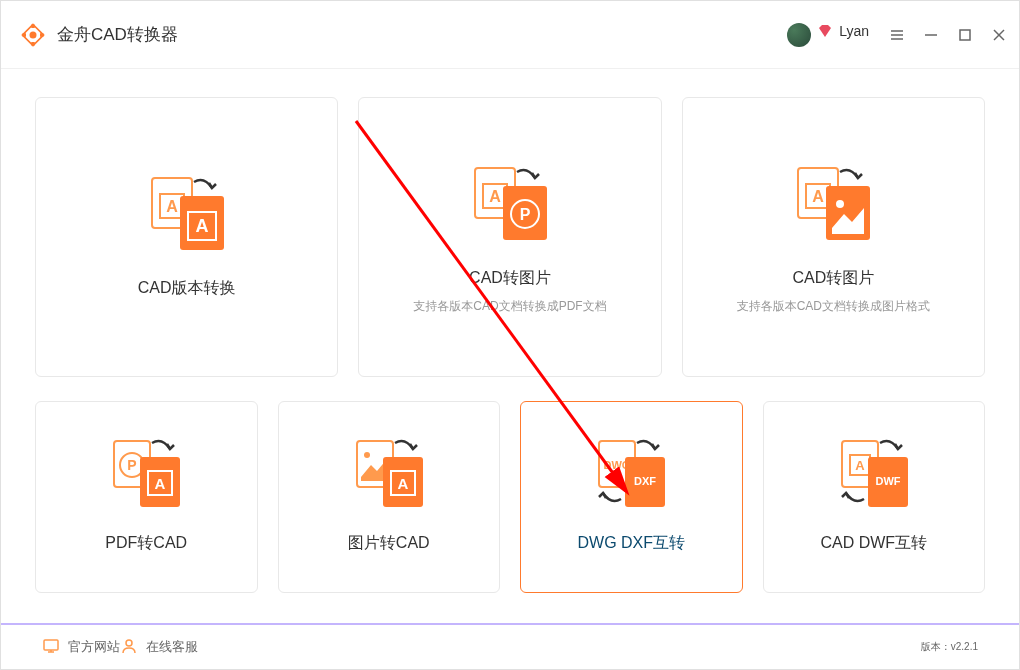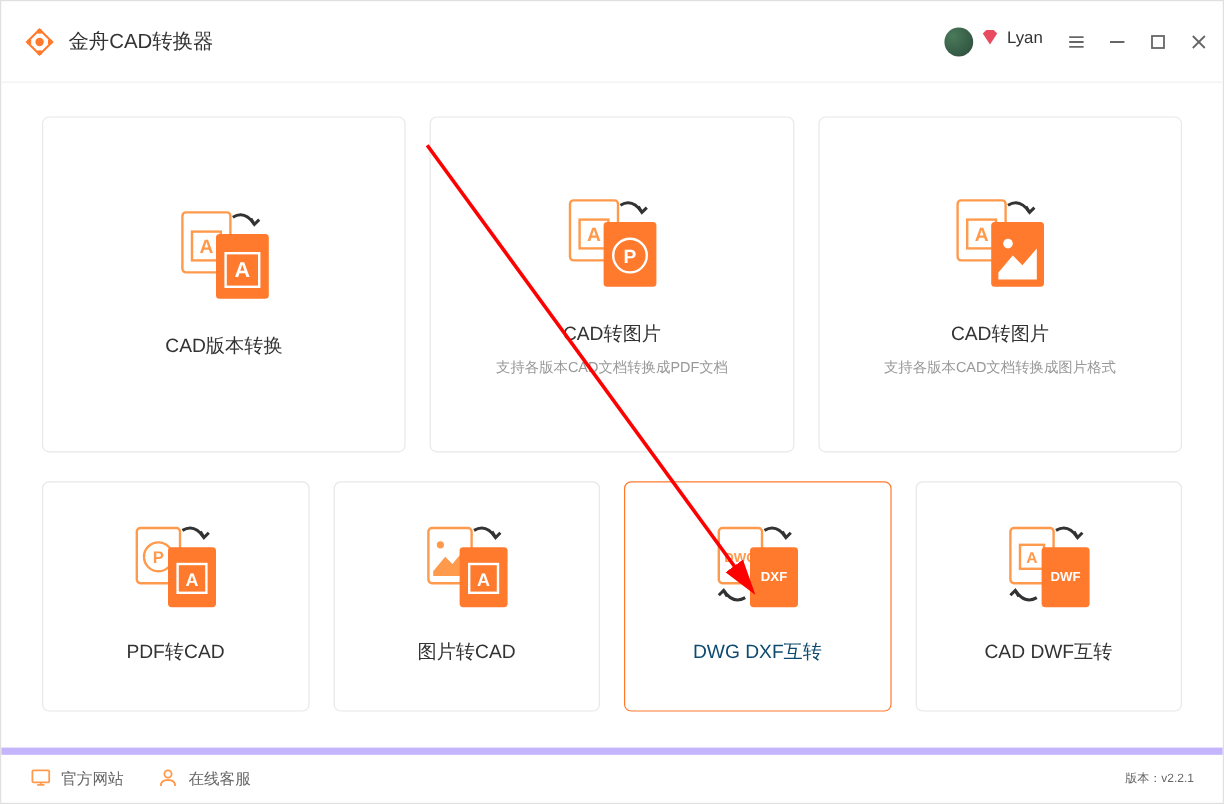--- a/index.html
+++ b/index.html
@@ -103,25 +103,24 @@
 .card.active .card-title { color: #0c4a6e; }
 .card-desc {
   font-size: 12px;
   color: #999;
   text-align: center;
   line-height: 1.6;
   padding: 0 20px;
 }
 .footer {
   height: 46px;
-  border-top: 6px solid #c4b5fd;
-  display: flex;
-  align-items: center;
-  padding: 0 24px;
-  gap: 28px;
+  border-top: 2px solid #c4b5fd;
+  display: flex;
+  align-items: center;
+  padding: 0 41px;
 }
 .footer-link {
   display: flex;
   align-items: center;
   gap: 8px;
   font-size: 13px;
   color: #666;
   cursor: pointer;
 }
 .footer-spacer { flex: 1; }

